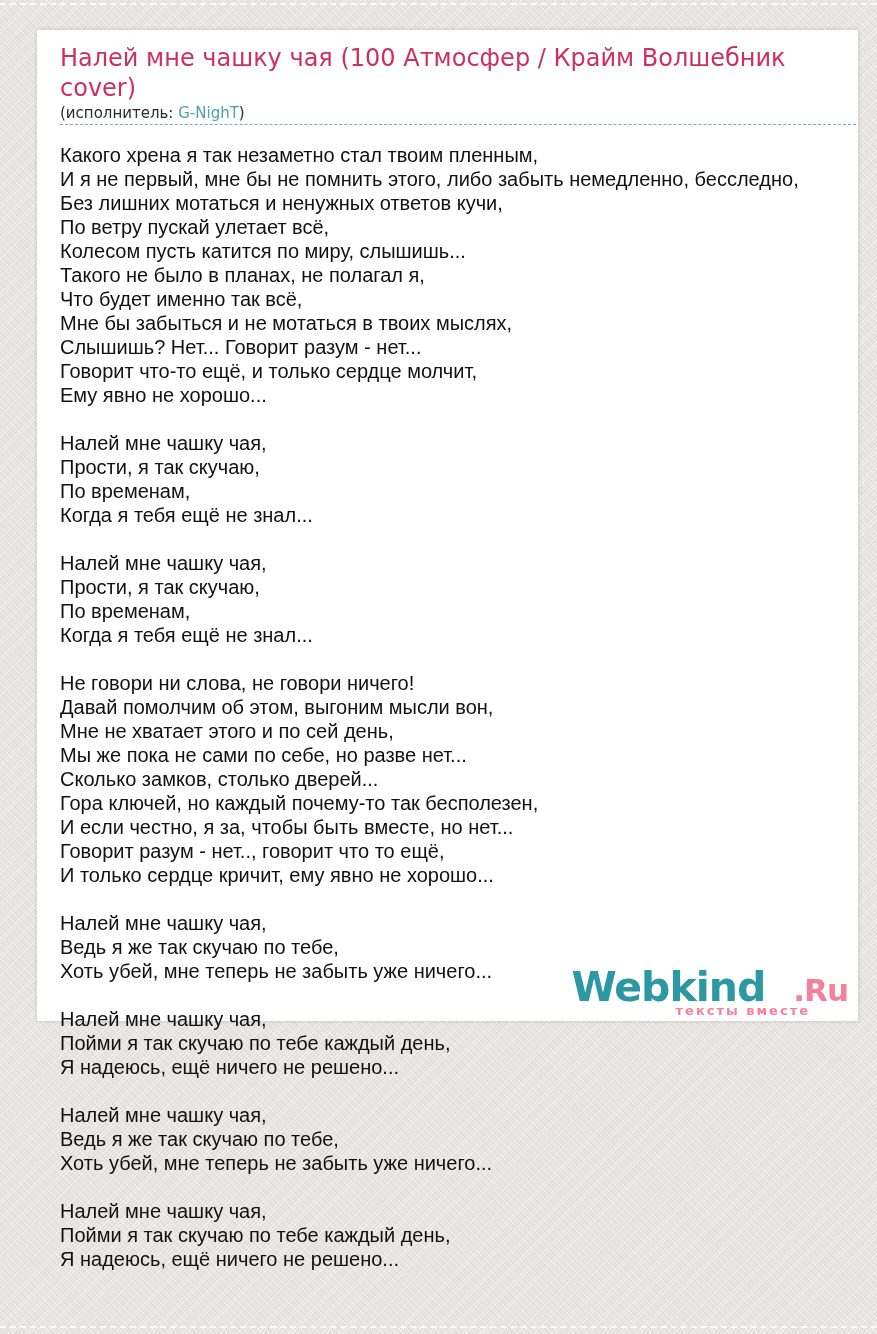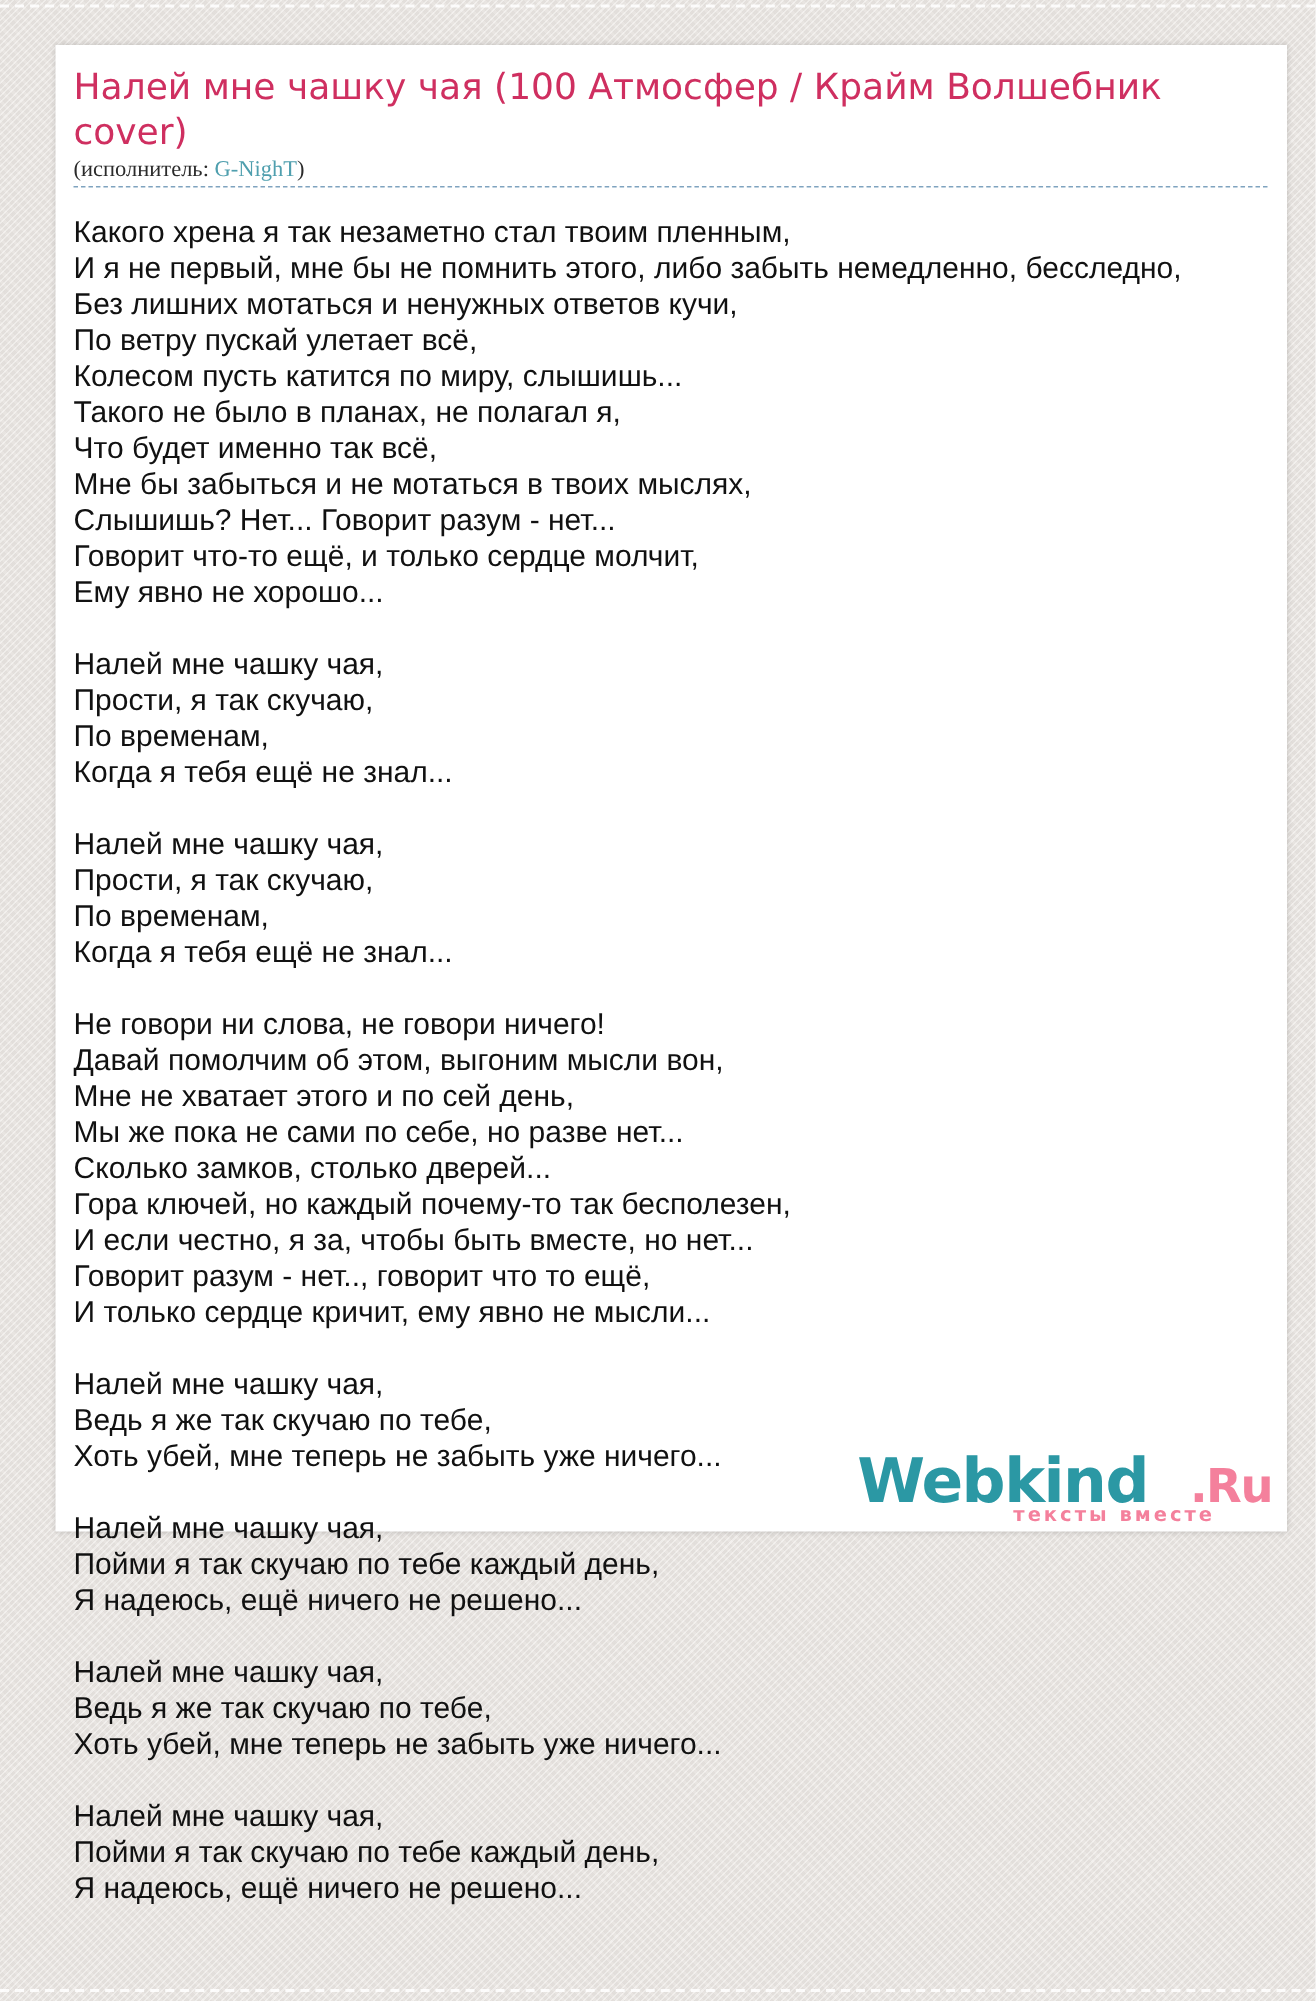--- a/index.html
+++ b/index.html
@@ -27,41 +27,40 @@
     border-top:2px dashed rgba(255,255,255,0.85);
   }
   .perforation.top{top:3px;}
   .perforation.bottom{top:1326px;}
   .card{
     position:absolute;
     left:37px;top:30px;
     width:821px;height:991px;
     background:var(--c-card_bg);
     box-shadow:0 0 4px rgba(0,0,0,0.18);
-    padding:13px 0 0 12px;
+    padding:13px 0 0 23px;
     overflow:visible;
   }
   .header{
     width:796px;
     border-bottom:1px dashed var(--c-separator);
     padding-bottom:3px;
   }
   .page-title{
     width:780px;
     font-size:24px;
     line-height:30px;
     font-weight:normal;
     color:var(--c-title);
   }
   .artist-row{
     margin-top:2px;
     font-size:15px;
     line-height:16px;
     color:#2b2b2b;
-    font-family:Liberation Serif, serif;
   }
   .artist-link{
     color:var(--c-artist_link);
     text-decoration:none;
     cursor:pointer;
   }
   .lyrics{
     margin-top:18px;
     font-family:Liberation Sans, sans-serif;
     font-size:20px;
@@ -138,21 +137,21 @@
       </div>
       <div class="stanza">
         <div class="line">Не говори ни слова, не говори ничего!</div>
         <div class="line">Давай помолчим об этом, выгоним мысли вон,</div>
         <div class="line">Мне не хватает этого и по сей день,</div>
         <div class="line">Мы же пока не сами по себе, но разве нет...</div>
         <div class="line">Сколько замков, столько дверей...</div>
         <div class="line">Гора ключей, но каждый почему-то так бесполезен,</div>
         <div class="line">И если честно, я за, чтобы быть вместе, но нет...</div>
         <div class="line">Говорит разум - нет.., говорит что то ещё,</div>
-        <div class="line">И только сердце кричит, ему явно не мысли...</div>
+        <div class="line">И только сердце кричит, ему явно не хорошо...</div>
       </div>
       <div class="stanza">
         <div class="line">Налей мне чашку чая,</div>
         <div class="line">Ведь я же так скучаю по тебе,</div>
         <div class="line">Хоть убей, мне теперь не забыть уже ничего...</div>
       </div>
       <div class="stanza">
         <div class="line">Налей мне чашку чая,</div>
         <div class="line">Пойми я так скучаю по тебе каждый день,</div>
         <div class="line">Я надеюсь, ещё ничего не решено...</div>

